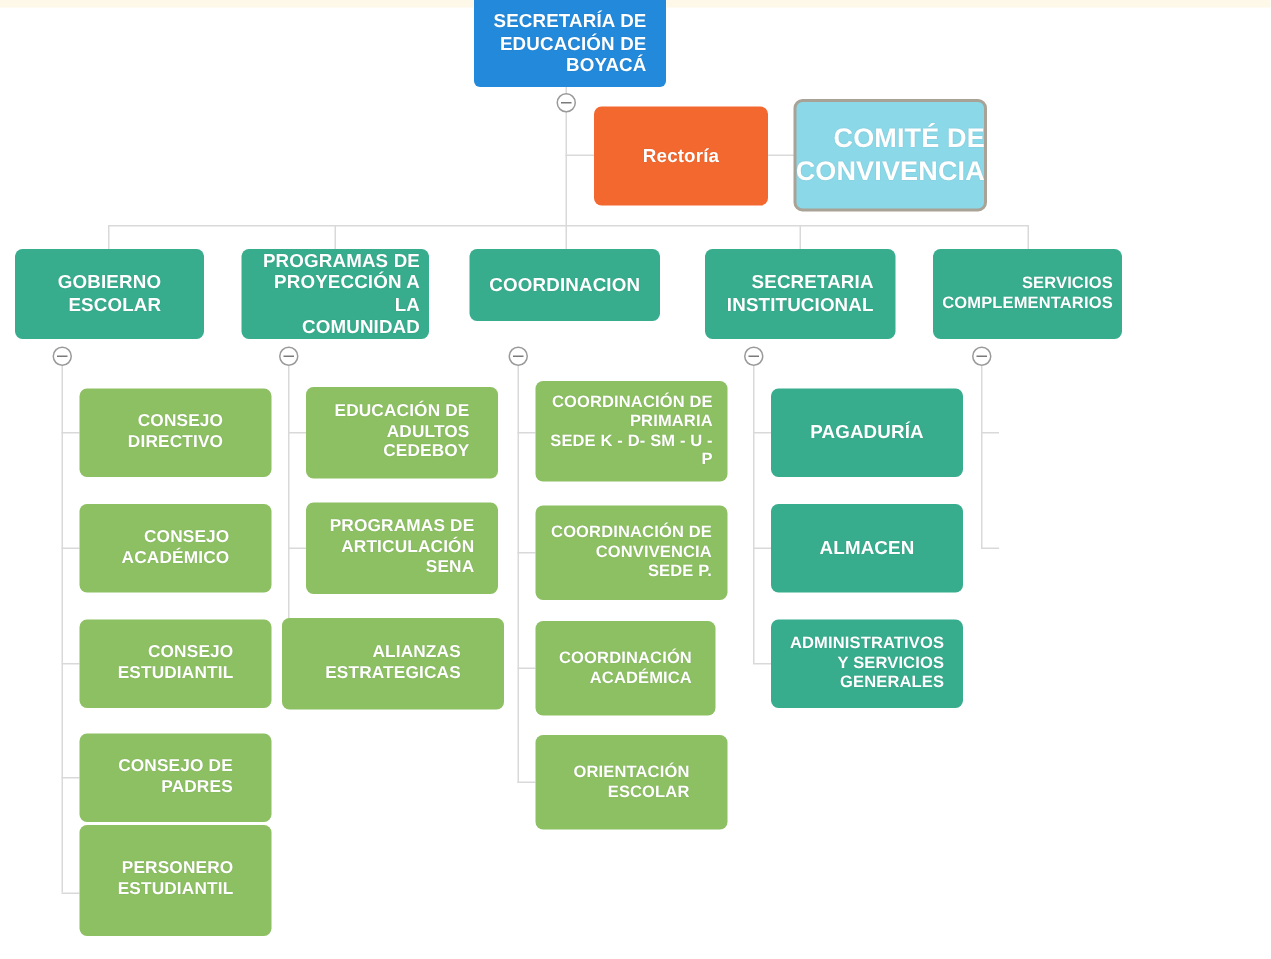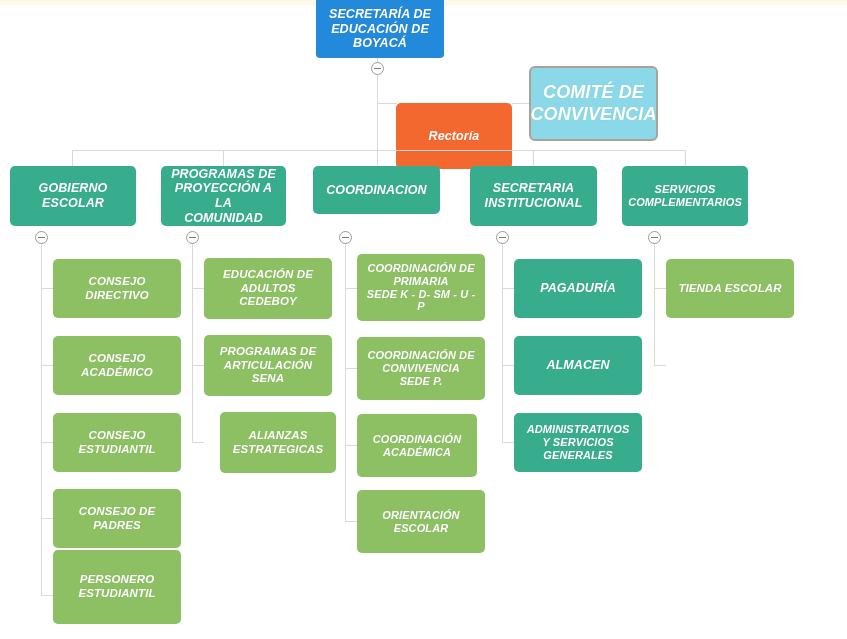--- a/index.html
+++ b/index.html
@@ -25,27 +25,26 @@
 
   
   .node{
     position:absolute;
     box-sizing:border-box;
     border-radius:4px;
     color:#ffffff;
     display:flex;
     align-items:center;
     justify-content:center;
-    text-align:center;
+    text-align:right;
     line-height:1.18;
     padding:3px 6px;
     white-space:pre-line;
     letter-spacing:.1px;
     text-shadow:0 0 1px rgba(0,0,0,.12);
-    font-style:italic;
   }
   .node.root{
     background:#2389da;
     font-size:12.5px;
     font-weight:bold;
     border-radius:0 0 4px 4px;
   }
   .node.rectoria{
     background:#f2682f;
     font-size:12.5px;
@@ -101,21 +100,21 @@
   <div class="node root" style="left:316px;top:0px;width:128px;height:58px;">SECRETARÍA DE
 EDUCACIÓN DE
 BOYACÁ</div>
 
   <div class="line vline" style="left:377px;top:58px;width:1px;height:93px;"></div>
 
   <div class="toggle" style="left:371px;top:62px;"></div>
 
   <div class="line hline" style="left:377px;top:103px;width:20px;height:1px;"></div>
 
-  <div class="node rectoria" style="left:396px;top:71px;width:116px;height:66px;margin-top:32px;">Rectoría</div>
+  <div class="node rectoria" style="left:396px;top:71px;width:116px;height:66px;">Rectoría</div>
 
   <div class="line hline" style="left:512px;top:103px;width:18px;height:1px;"></div>
 
   <div class="node comite" style="left:529px;top:66px;width:129px;height:75px;">COMITÉ DE
 CONVIVENCIA</div>
 
   <div class="line hline" style="left:72px;top:150px;width:614px;height:1px;"></div>
 
   <div class="line vline" style="left:72px;top:150px;width:1px;height:18px;"></div>
   <div class="line vline" style="left:223px;top:150px;width:1px;height:18px;"></div>
@@ -172,21 +171,21 @@
   <div class="node green" style="left:204px;top:258px;width:128px;height:61px;">EDUCACIÓN DE
 ADULTOS
 CEDEBOY</div>
 
   <div class="line hline" style="left:192px;top:365px;width:12px;height:1px;"></div>
   <div class="node green" style="left:204px;top:335px;width:128px;height:61px;">PROGRAMAS DE
 ARTICULACIÓN
 SENA</div>
 
   <div class="line hline" style="left:192px;top:442px;width:12px;height:1px;"></div>
-  <div class="node green" style="left:220px;top:412px;width:116px;height:61px;">ALIANZAS
+  <div class="node green" style="left:188px;top:412px;width:148px;height:61px;">ALIANZAS
 ESTRATEGICAS</div>
 
   <div class="line vline" style="left:345px;top:244px;width:1px;height:278px;"></div>
 
   <div class="line hline" style="left:345px;top:288px;width:12px;height:1px;"></div>
   <div class="node green tiny" style="left:357px;top:254px;width:128px;height:67px;">COORDINACIÓN DE
 PRIMARIA
 SEDE K - D- SM - U -
 P</div>
 
@@ -212,17 +211,16 @@
   <div class="node teal" style="left:514px;top:336px;width:128px;height:59px;">ALMACEN</div>
 
   <div class="line hline" style="left:502px;top:442px;width:12px;height:1px;"></div>
   <div class="node teal small" style="left:514px;top:413px;width:128px;height:59px;">ADMINISTRATIVOS
 Y SERVICIOS
 GENERALES</div>
 
   <div class="line vline" style="left:654px;top:244px;width:1px;height:122px;"></div>
 
   <div class="line hline" style="left:654px;top:288px;width:12px;height:1px;"></div>
-  <div class="node green" style="left:666px;top:259px;width:128px;height:59px;">TIENDA ESCOLAR</div>
 
   <div class="line hline" style="left:654px;top:365px;width:12px;height:1px;"></div>
 
 </div>
 
 </body></html>

